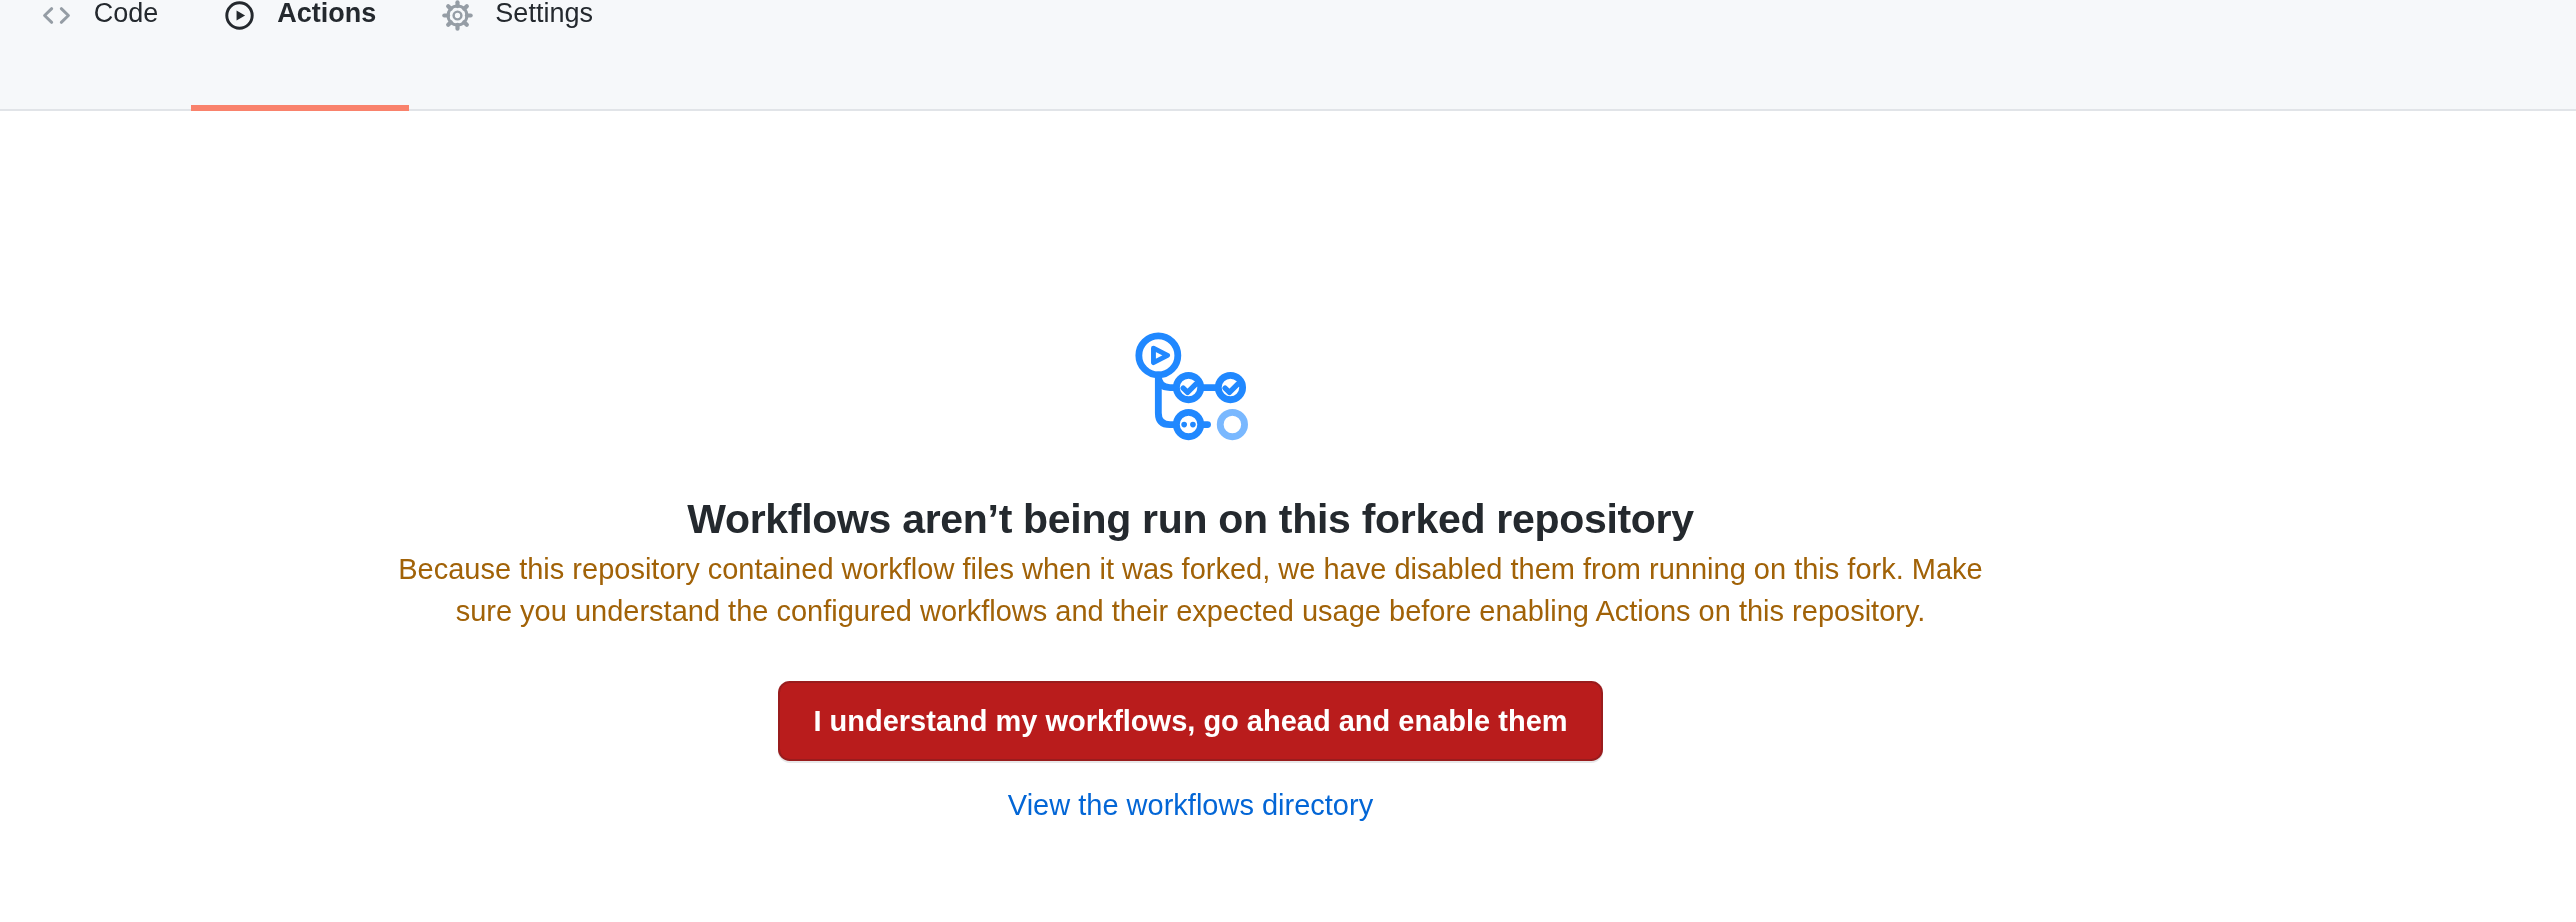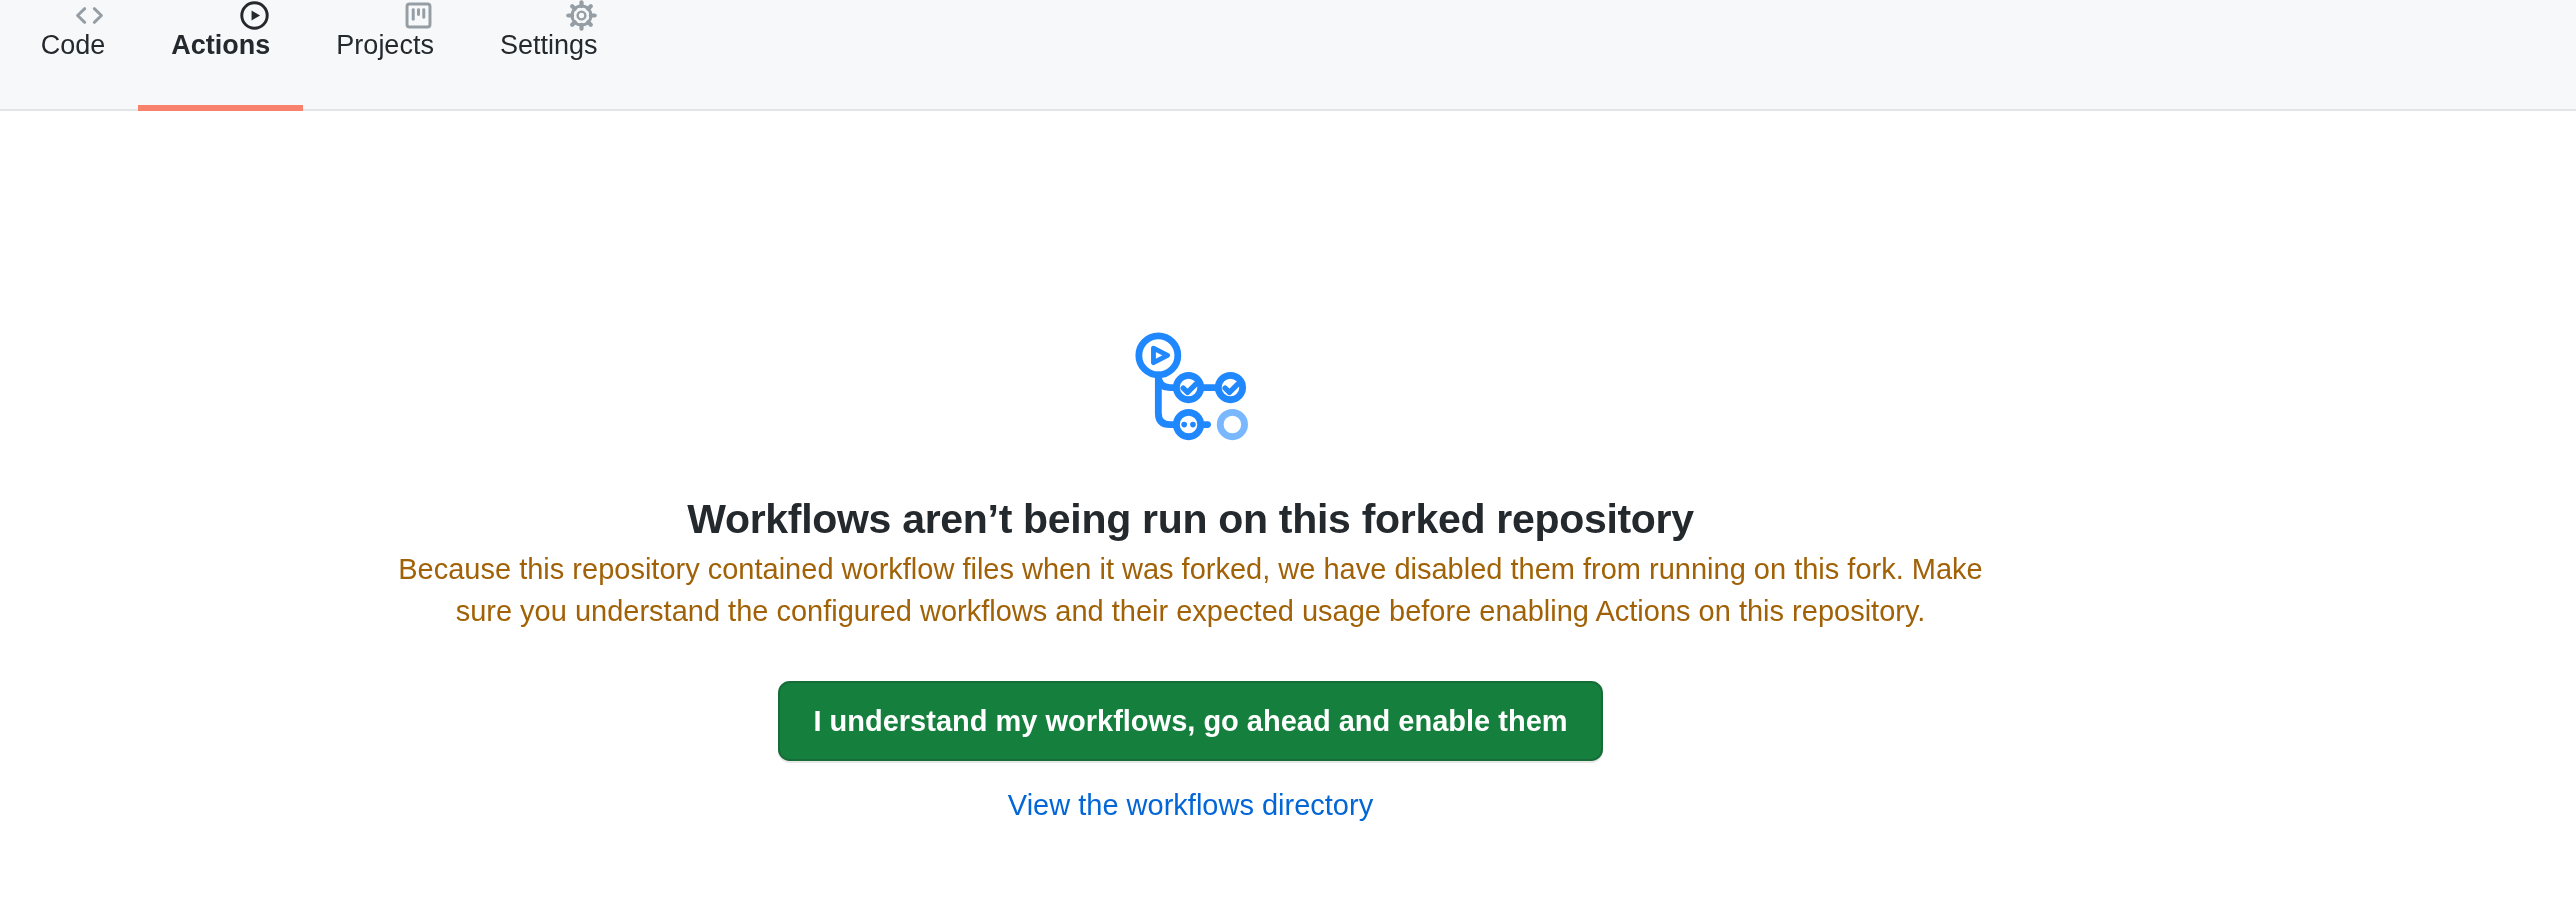--- a/index.html
+++ b/index.html
@@ -17,30 +17,29 @@
     display: flex;
     align-items: stretch;
     height: 111px;
     background: #f6f8fa;
     border-bottom: 2px solid #e1e4e8;
     padding-left: 7.8px;
   }
   .tab {
     position: relative;
     display: flex;
-    align-items: flex-end;
-    gap: 1px;
+    align-items: flex-start;
+    gap: 22px;
     padding: 0 33px;
     font-size: 27px;
     line-height: 1;
     color: #24292e;
     text-decoration: none;
     cursor: pointer;
     white-space: nowrap;
-    flex-direction: column;
   }
   .tab .octicon { width: 31px; height: 31px; color: #959da5; display: block; }
   .tab .octicon svg { width: 100%; height: 100%; display: block; }
   .tab.selected { font-weight: bold; }
   .tab.selected .octicon { color: #24292e; }
   .tab-underline {
     position: absolute;
     left: 0; right: 0; bottom: -2px;
     height: 5.9px;
     background: #f9826c;
@@ -72,21 +71,21 @@
   .btn-primary {
     display: inline-block;
     margin-top: 49px;
     height: 80px;
     line-height: 76px;
     padding: 0 33px;
     font-family: inherit;
     font-size: 29px;
     font-weight: bold;
     color: #ffffff;
-    background: #15803d;
+    background: #b91c1c;
     border: 2px solid rgba(27, 31, 35, 0.2);
     border-radius: 11.7px;
     box-shadow: 0 2px 0 rgba(27, 31, 35, 0.1);
     cursor: pointer;
   }
   .workflows-link {
     display: inline-block;
     margin-top: 27px;
     font-size: 29px;
     line-height: 35px;
@@ -116,31 +115,20 @@
     <span class="octicon">
       <svg viewBox="0 0 20 20">
         <circle cx="10" cy="10" r="8.2" fill="none" stroke="currentColor" stroke-width="1.9"></circle>
         <path d="M8.1 6.8 L13.6 10 L8.1 13.2 Z" fill="currentColor"></path>
       </svg>
     </span>
     <span>Actions</span>
     <span class="tab-underline"></span>
   </a>
 
-  <a class="tab">
-    <span class="octicon">
-      <svg viewBox="0 0 20 20" fill="none" stroke="currentColor" stroke-linecap="round">
-        <rect x="2.6" y="2.6" width="14.8" height="14.8" rx="1.6" stroke-width="1.9"></rect>
-        <line x1="6.6" y1="6.2" x2="6.6" y2="12.4" stroke-width="1.9"></line>
-        <line x1="10" y1="6.2" x2="10" y2="9.4" stroke-width="1.9"></line>
-        <line x1="13.4" y1="6.2" x2="13.4" y2="11.2" stroke-width="1.9"></line>
-      </svg>
-    </span>
-    <span>Projects</span>
-  </a>
 
   <a class="tab">
     <span class="octicon">
       <svg viewBox="0 0 20 20" fill="none" stroke="currentColor">
         <circle cx="10" cy="10" r="6.1" stroke-width="1.9"></circle>
         <circle cx="10" cy="10" r="2.5" stroke-width="1.6"></circle>
         <g stroke-width="2.7" stroke-linecap="round">
           <line x1="16.1" y1="10" x2="18.5" y2="10"></line>
           <line x1="3.9" y1="10" x2="1.5" y2="10"></line>
           <line x1="10" y1="16.1" x2="10" y2="18.5"></line>

